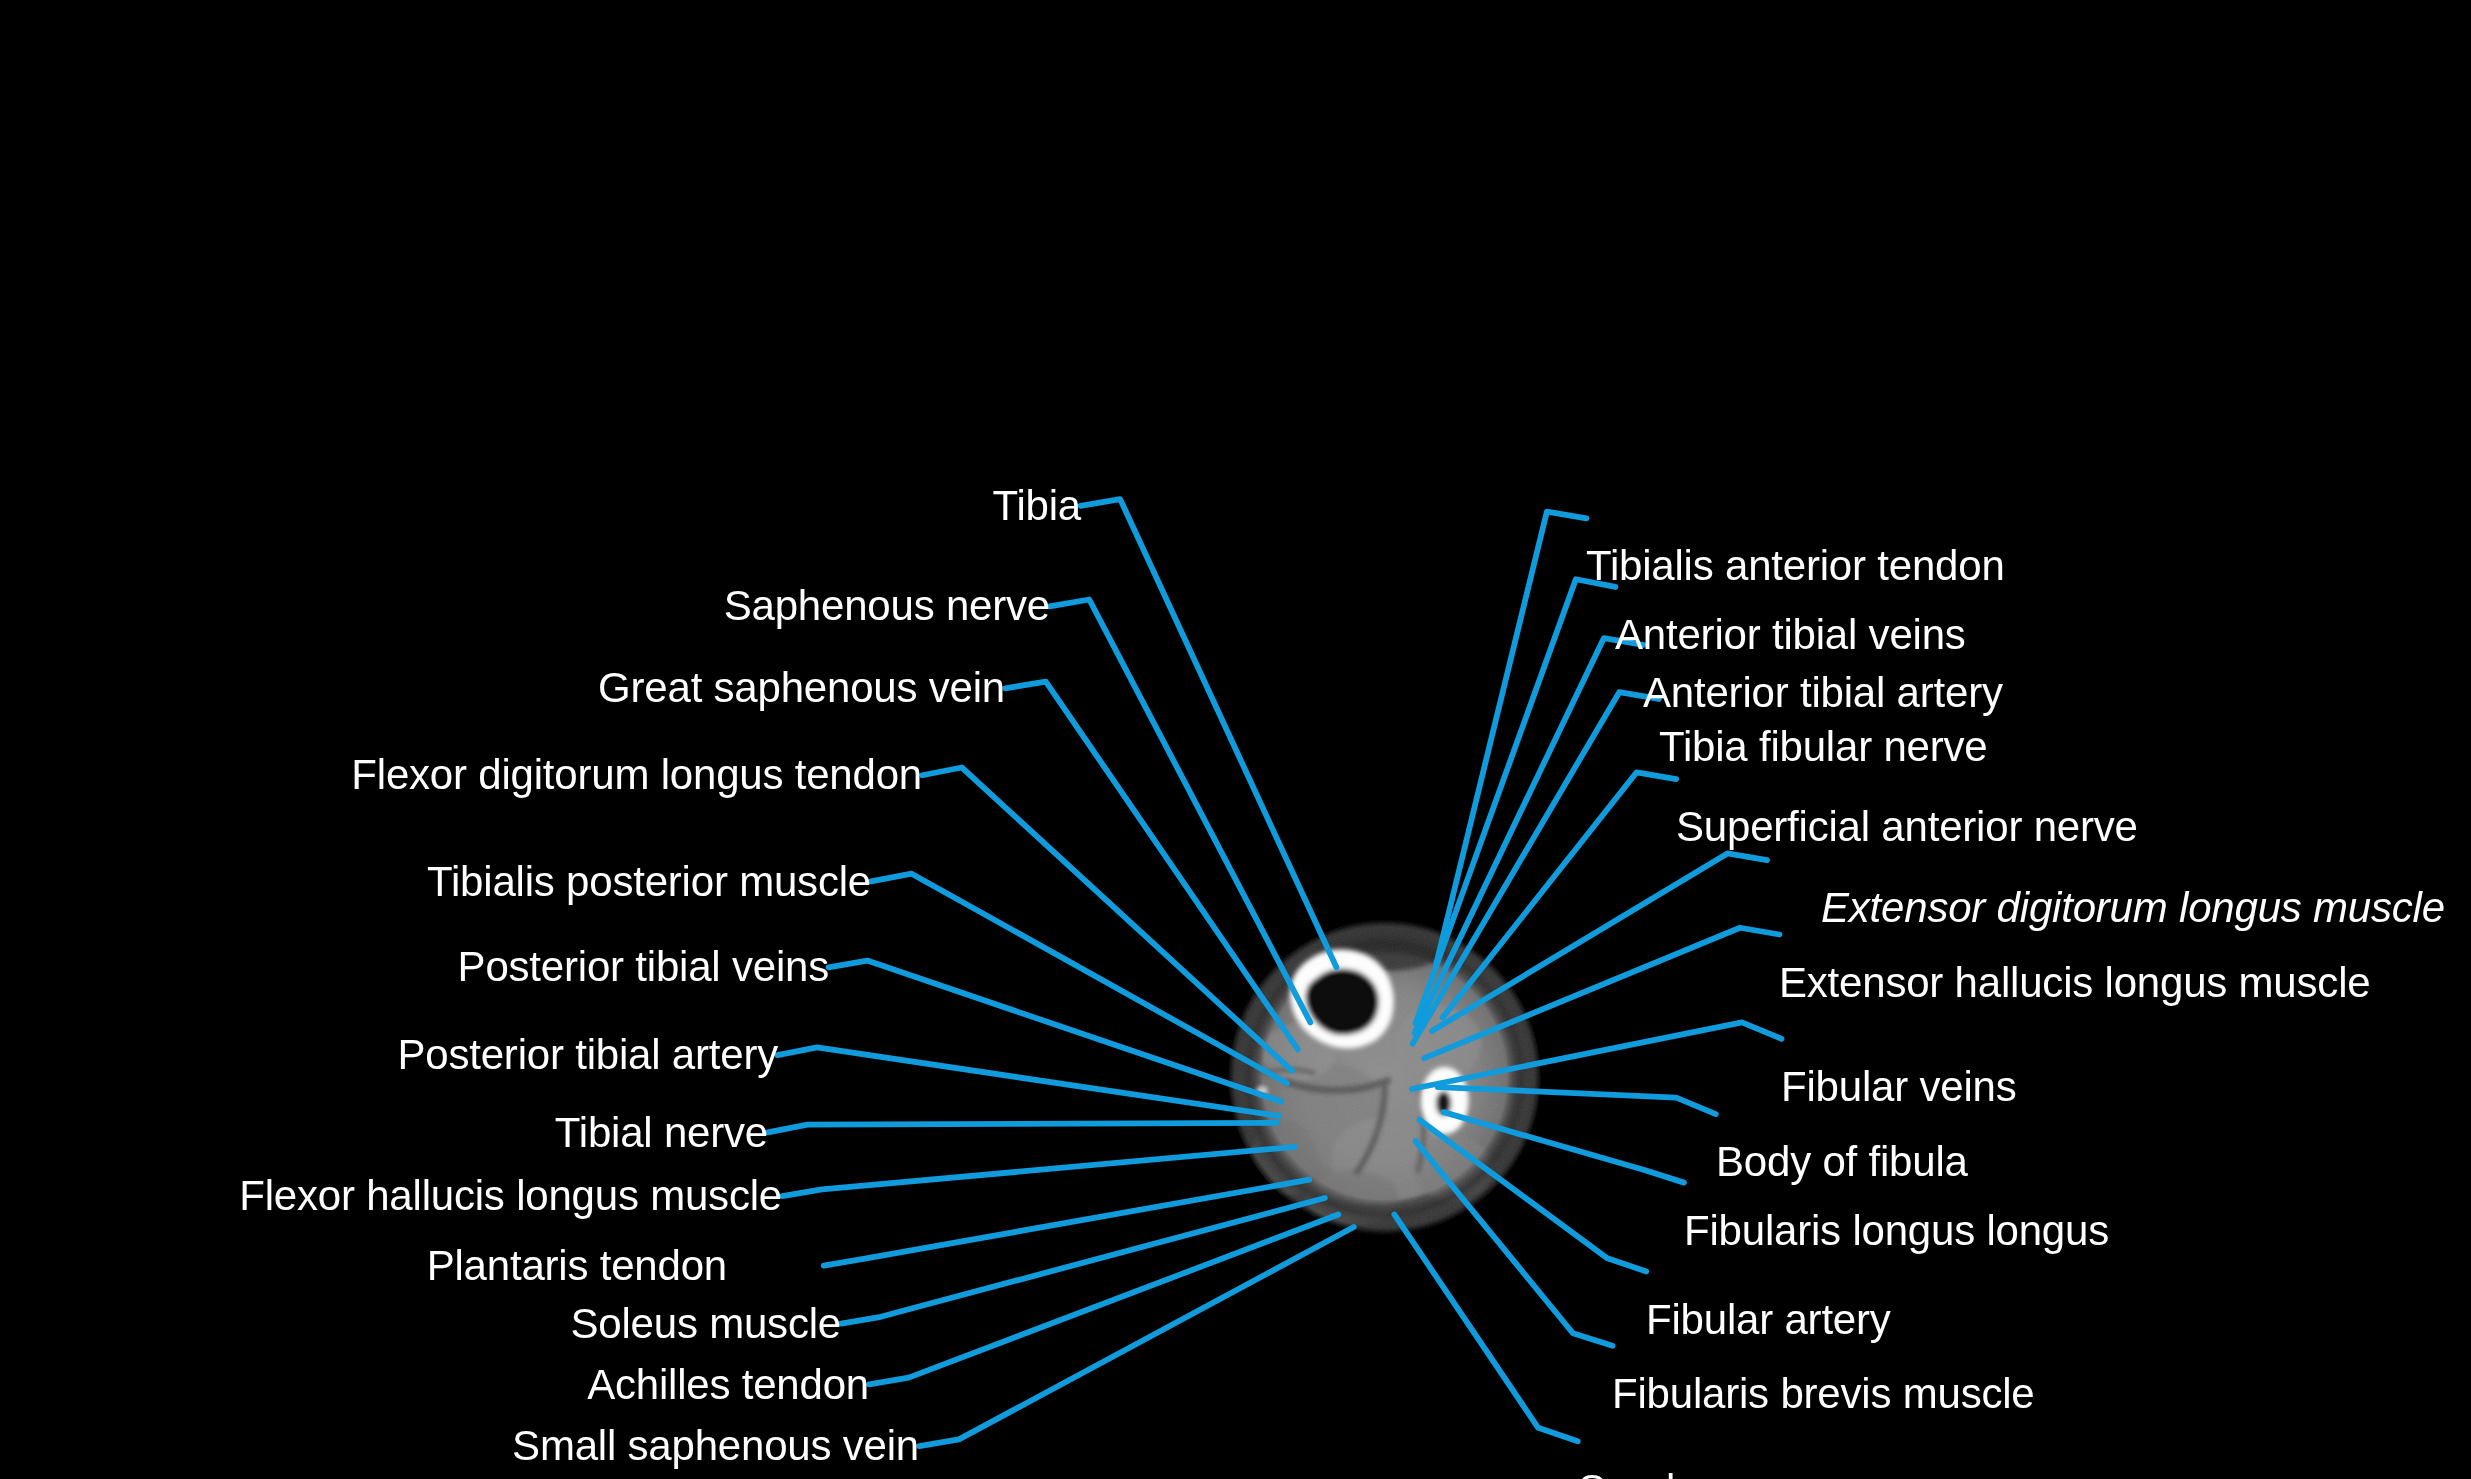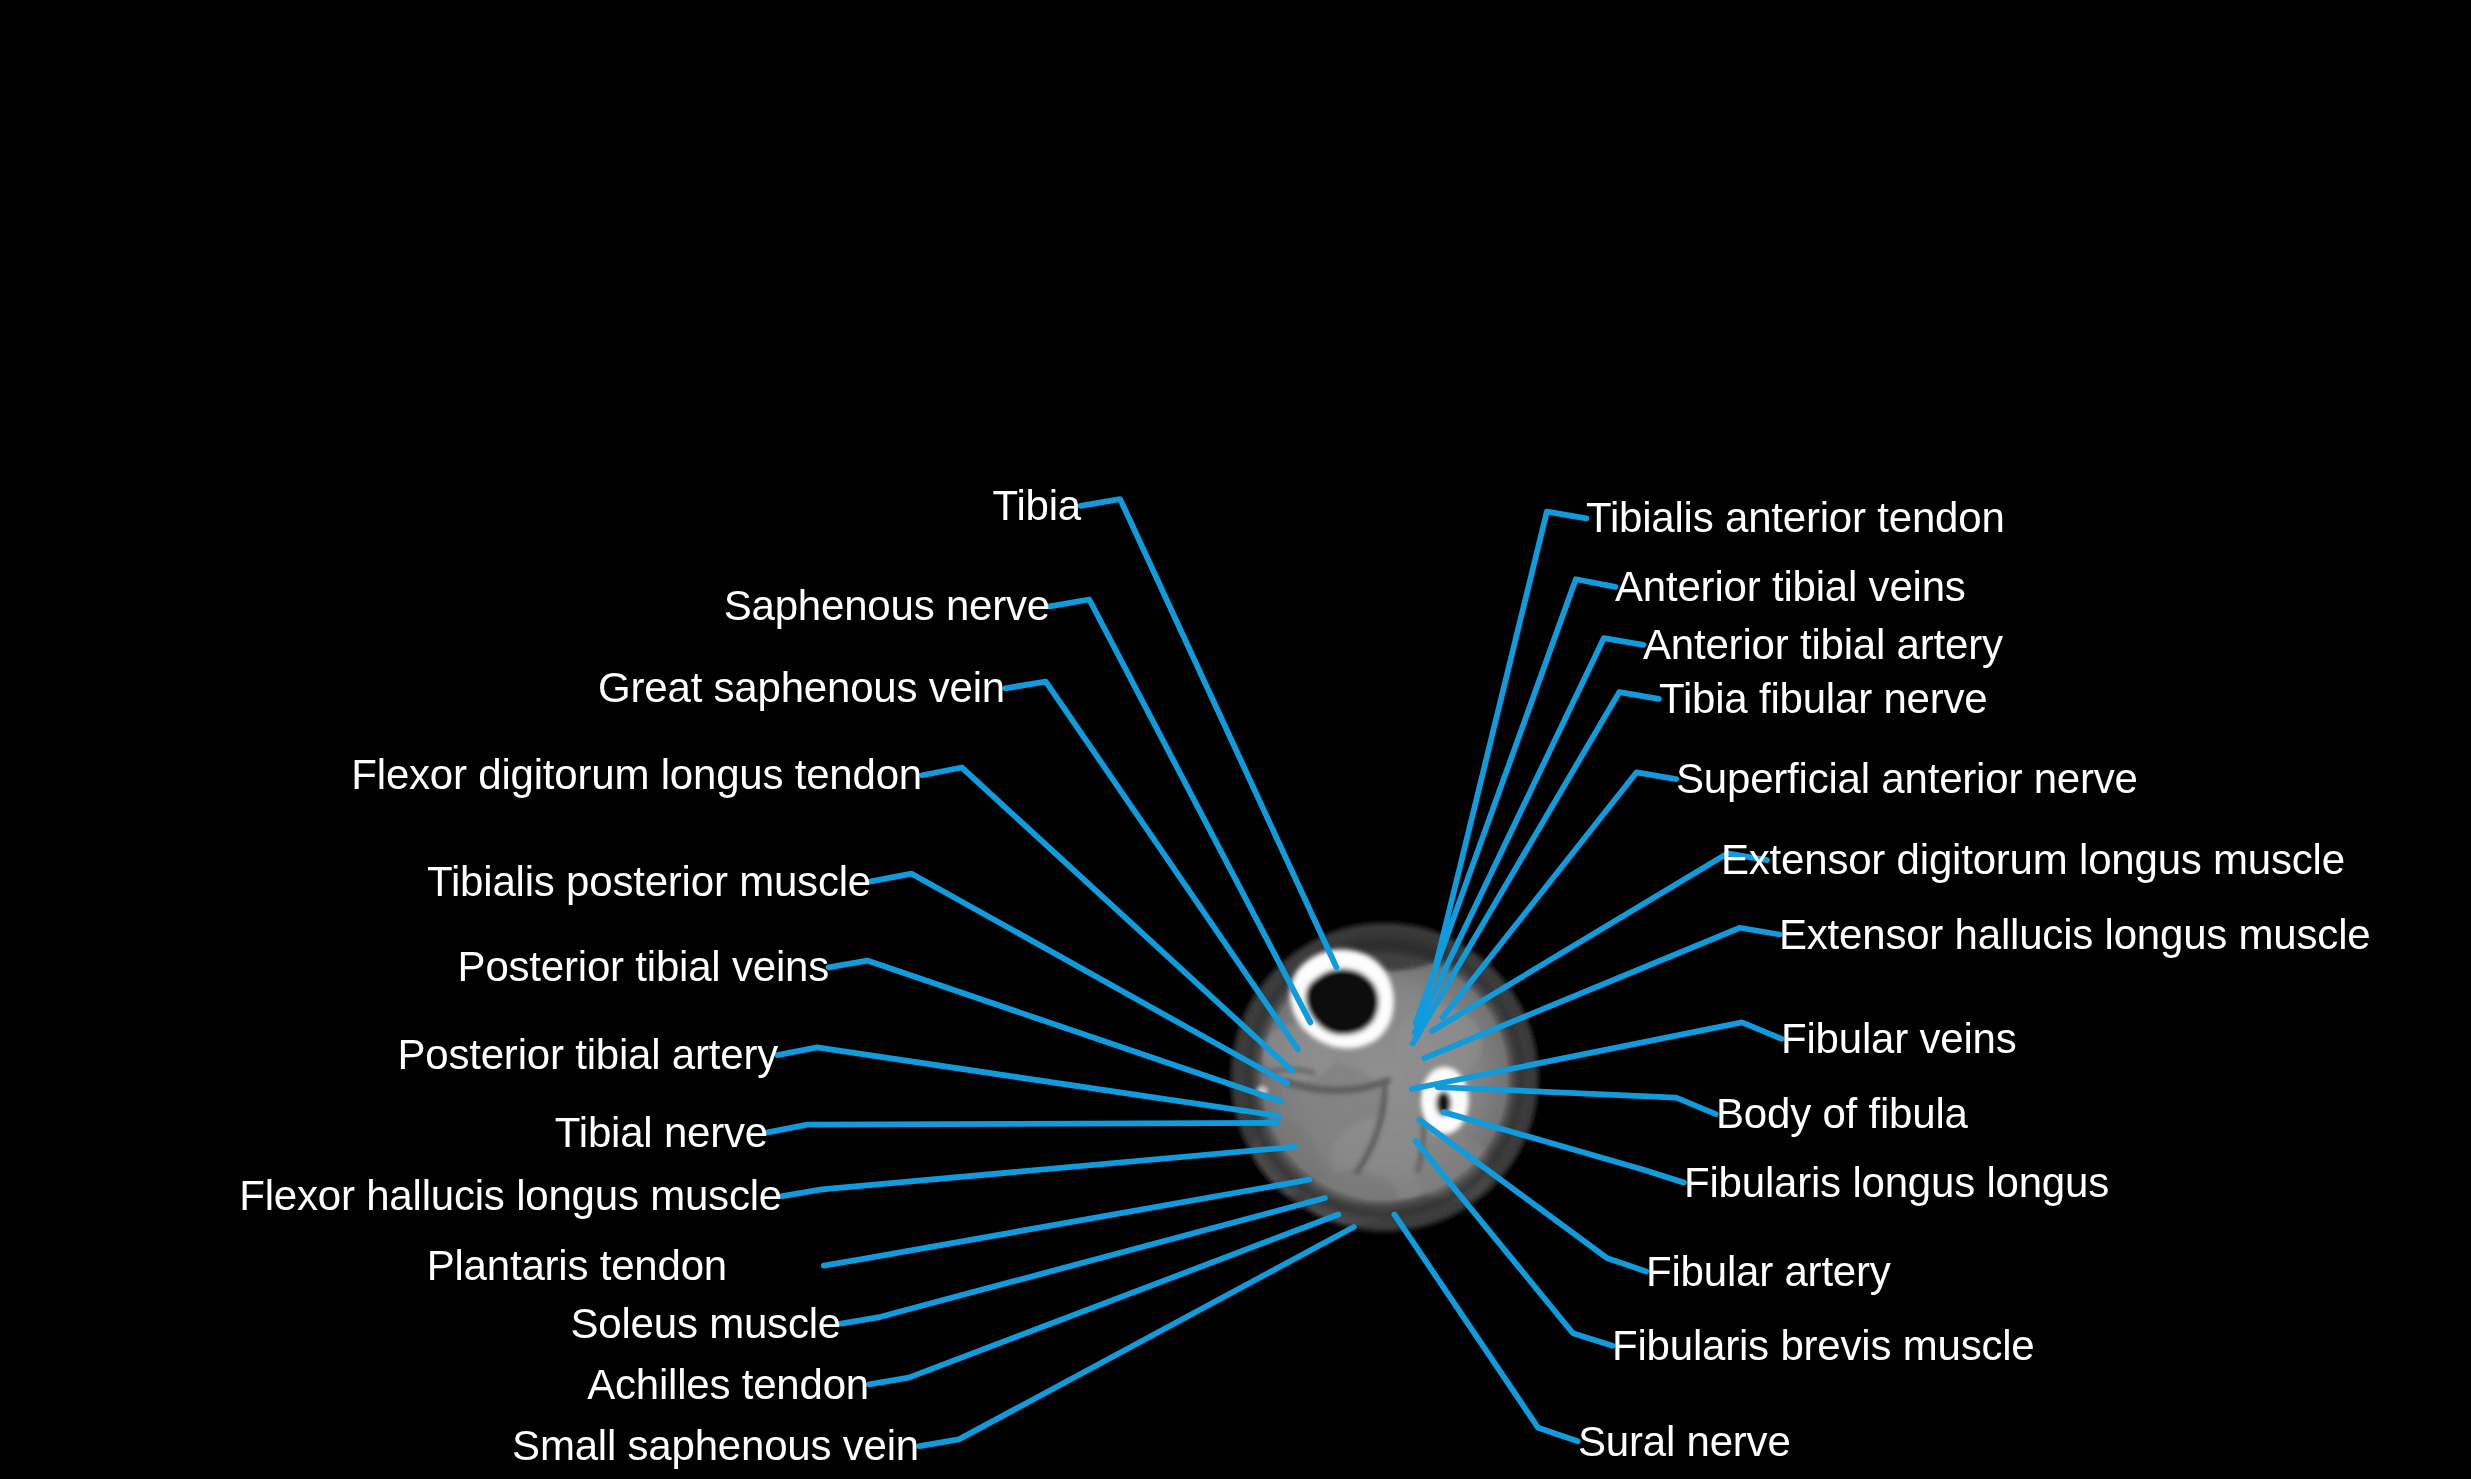--- a/index.html
+++ b/index.html
@@ -15,21 +15,21 @@
   .lbl{
     position:absolute;
     color:#ffffff;
     font-size:42px;
     line-height:42px;
     white-space:nowrap;
     letter-spacing:-0.2px;
     -webkit-font-smoothing:antialiased;
   }
   .lbl.left{ text-align:right; transform:translateY(-50%); }
-  .lbl.right{ text-align:right;  transform:translateY(-50%); }
+  .lbl.right{ text-align:right;  transform:translateY(-50%);margin-top:48px; }
 </style>
 </head>
 <body>
 
 <div id="stage">
 
   <svg id="scene" viewBox="0 0 2560 1532">
     <defs>
 
       <radialGradient id="softTissue" cx="50%" cy="50%" r="50%">
@@ -166,21 +166,21 @@
       <div class="lbl left" style="right: 1631px; top: 1324px;">Soleus muscle</div>
       <div class="lbl left" style="right: 1603px; top: 1385px;">Achilles tendon</div>
       <div class="lbl left" style="right: 1553px; top: 1446px;">Small saphenous vein</div>
     </div>
   <div id="labels-right">
       <div class="lbl right" style="left: 1586px; top: 518px;">Tibialis anterior tendon</div>
       <div class="lbl right" style="left: 1615px; top: 587px;">Anterior tibial veins</div>
       <div class="lbl right" style="left: 1643px; top: 645px;">Anterior tibial artery</div>
       <div class="lbl right" style="left: 1659px; top: 699px;">Tibia fibular nerve</div>
       <div class="lbl right" style="left: 1676px; top: 779px;">Superficial anterior nerve</div>
-      <div class="lbl right" style="left: 1721px; top: 860px;">Extensor digitorum longus muscle</div>
+      <div class="lbl right" style="left: 1821px; top: 860px; font-style: italic;">Extensor digitorum longus muscle</div>
       <div class="lbl right" style="left: 1779px; top: 935px;">Extensor hallucis longus muscle</div>
       <div class="lbl right" style="left: 1781px; top: 1039px;">Fibular veins</div>
       <div class="lbl right" style="left: 1716px; top: 1114px;">Body of fibula</div>
       <div class="lbl right" style="left: 1684px; top: 1183px;">Fibularis longus longus</div>
       <div class="lbl right" style="left: 1646px; top: 1272px;">Fibular artery</div>
       <div class="lbl right" style="left: 1612px; top: 1346px;">Fibularis brevis muscle</div>
       <div class="lbl right" style="left: 1578px; top: 1442px;">Sural nerve</div>
     </div>
 
 </div>

